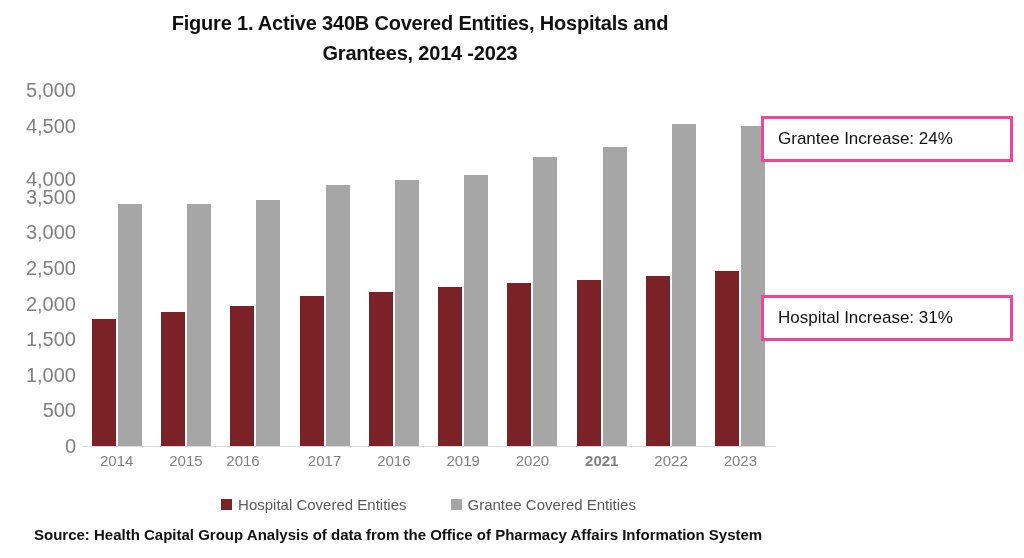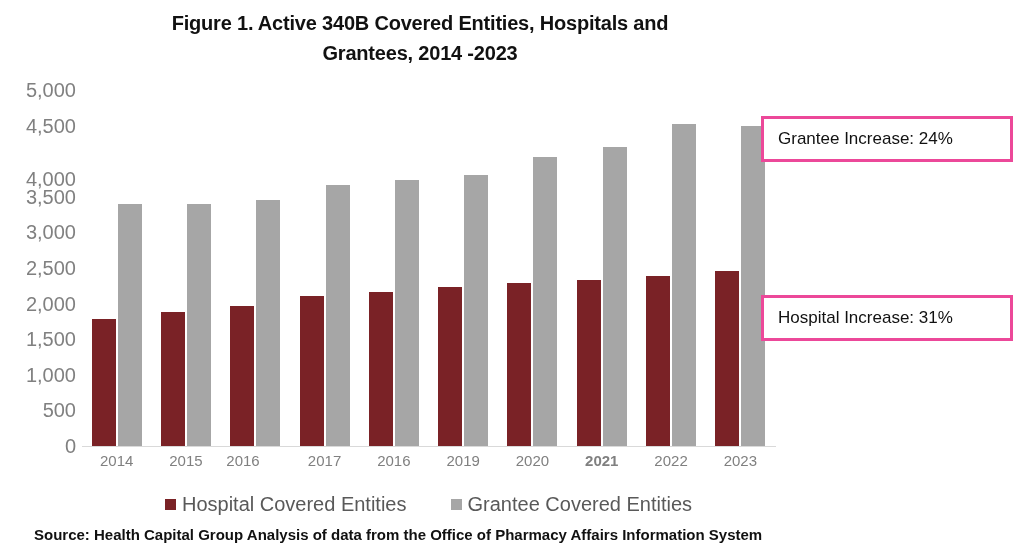--- a/index.html
+++ b/index.html
@@ -53,21 +53,21 @@
 
   
   .legend{
     position:absolute;left:82px;top:492px;width:693px;height:24px;
     display:flex;justify-content:center;align-items:center;gap:44px;
   }
   .legend-item{display:flex;align-items:center;gap:6px;}
   .swatch{width:11px;height:11px;display:inline-block;}
   .swatch.hospital{background:#7a2226;}
   .swatch.grantee{background:#a6a6a6;}
-  .legend-label{font-size:20px;color:#595959;white-space:nowrap;}
+  .legend-label{font-size:15px;color:#595959;white-space:nowrap;}
 
   
   .source{
     position:absolute;left:34px;top:526px;width:980px;
     font-size:15px;font-weight:bold;color:#111;white-space:nowrap;
   }
 </style>
 </head>
 <body>
 

